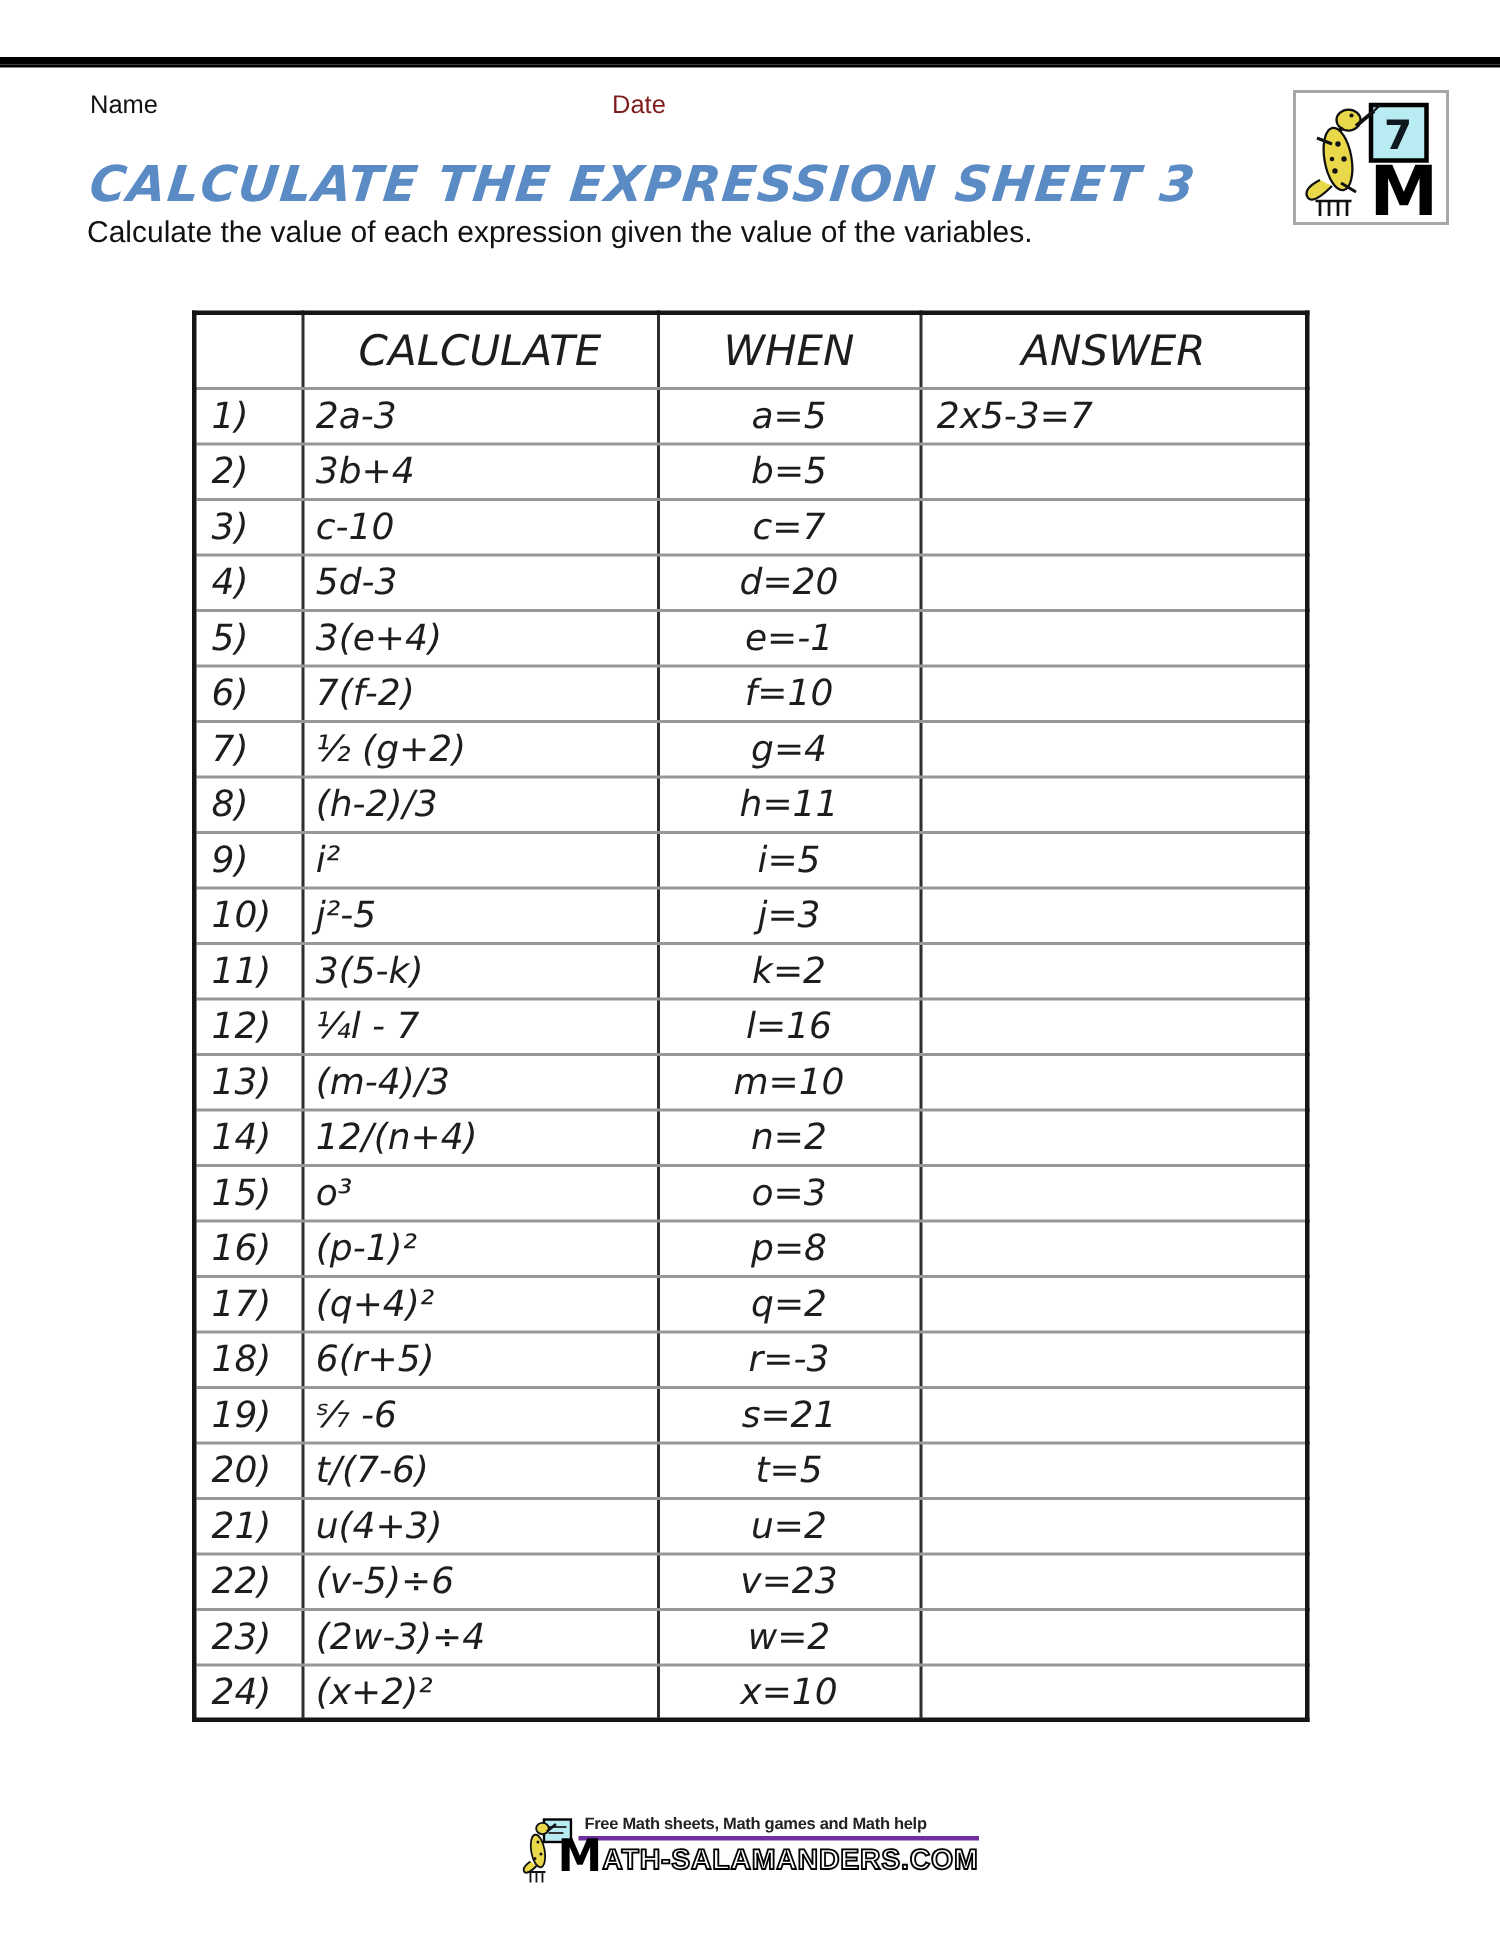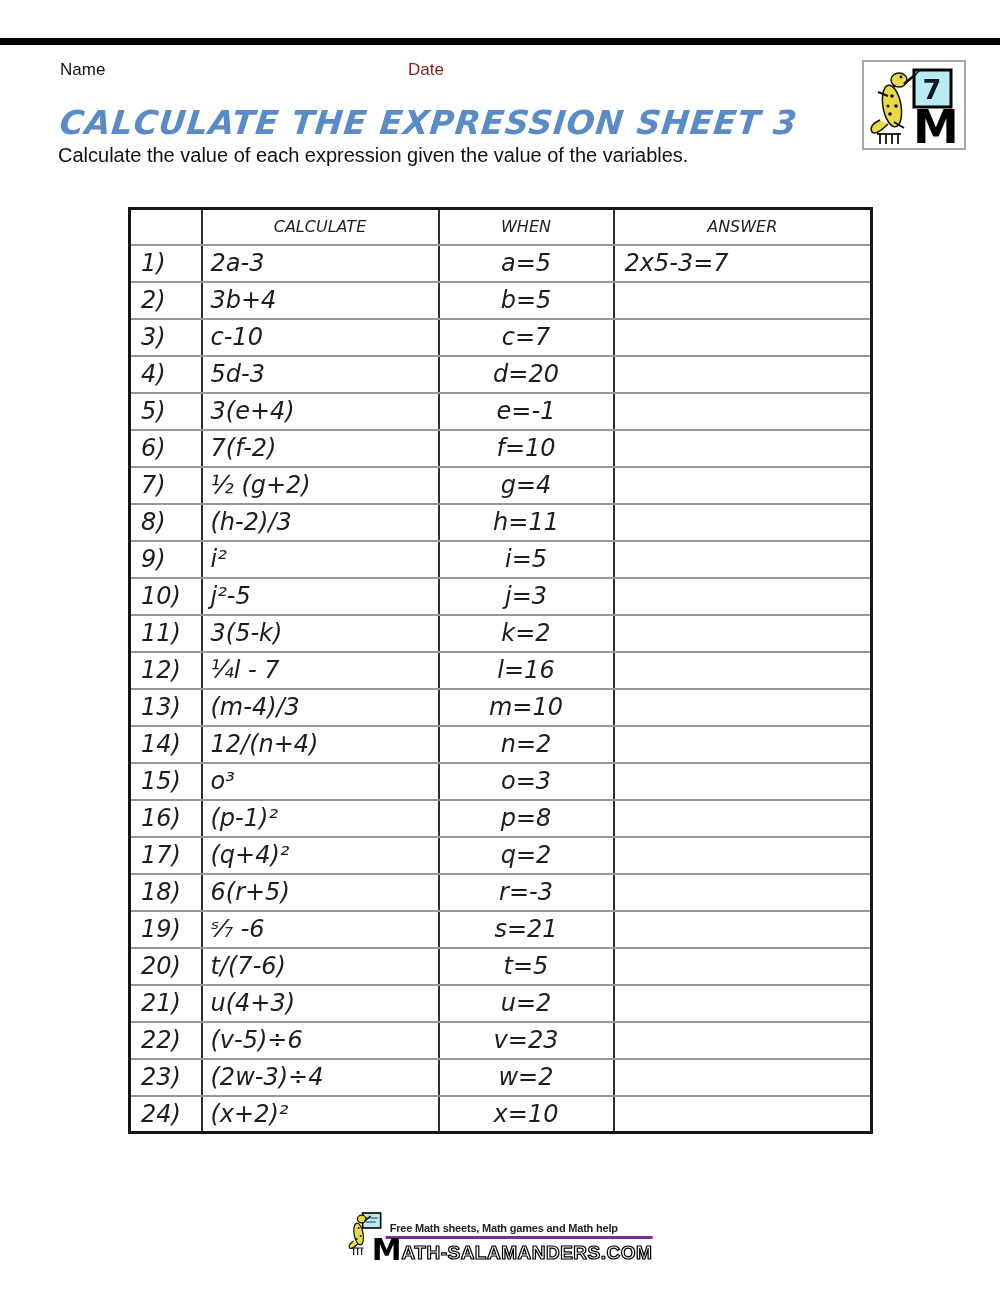--- a/index.html
+++ b/index.html
@@ -56,37 +56,37 @@
     color:#1d1d1d;
   }
   table.sheet { border:3px solid #151515; }
   table.sheet th, table.sheet td {
     border-top:2px solid #979797;
     border-bottom:2px solid #979797;
     border-left:2px solid #2e2e2e;
     border-right:2px solid #2e2e2e;
     overflow:hidden; white-space:nowrap;
   }
-  table.sheet th { height:36px; font-size:16px; font-weight:500; text-align:center; }
+  table.sheet th { height:50px; font-size:28px; font-weight:500; text-align:center; }
   table.sheet td { height:37px; font-size:24px; }
   td.c-num   { padding-left:10px; }
   td.c-calc  { padding-left:8px; }
   td.c-when  { text-align:center; font-size:23px; }
   td.c-ans   { padding-left:10px; }
 
   
   .footer {
     position:absolute; left:50%; top:1210px;
     transform:translateX(-50%);
     display:flex; align-items:flex-start; gap:2px;
   }
   .footer-text { display:flex; flex-direction:column; }
   .footer-tagline {
     font-size:11px; font-weight:bold; color:#222;
-    letter-spacing:-0.2px; white-space:nowrap; padding-left:4px;margin-top:12px;
+    letter-spacing:-0.2px; white-space:nowrap; padding-left:4px;
   }
   .footer-rule { height:3px; background:#7030a0; margin:2px 0 1px 0; }
   .footer-site { display:flex; align-items:flex-end; line-height:1; margin-top:-2px; }
   .site-initial {
     font-family:"DejaVu Sans", sans-serif;
     font-size:30px; font-weight:bold; color:#000; line-height:0.8;
     margin-left:-14px;
   }
   .site-rest {
     font-family:Liberation Sans, sans-serif;

